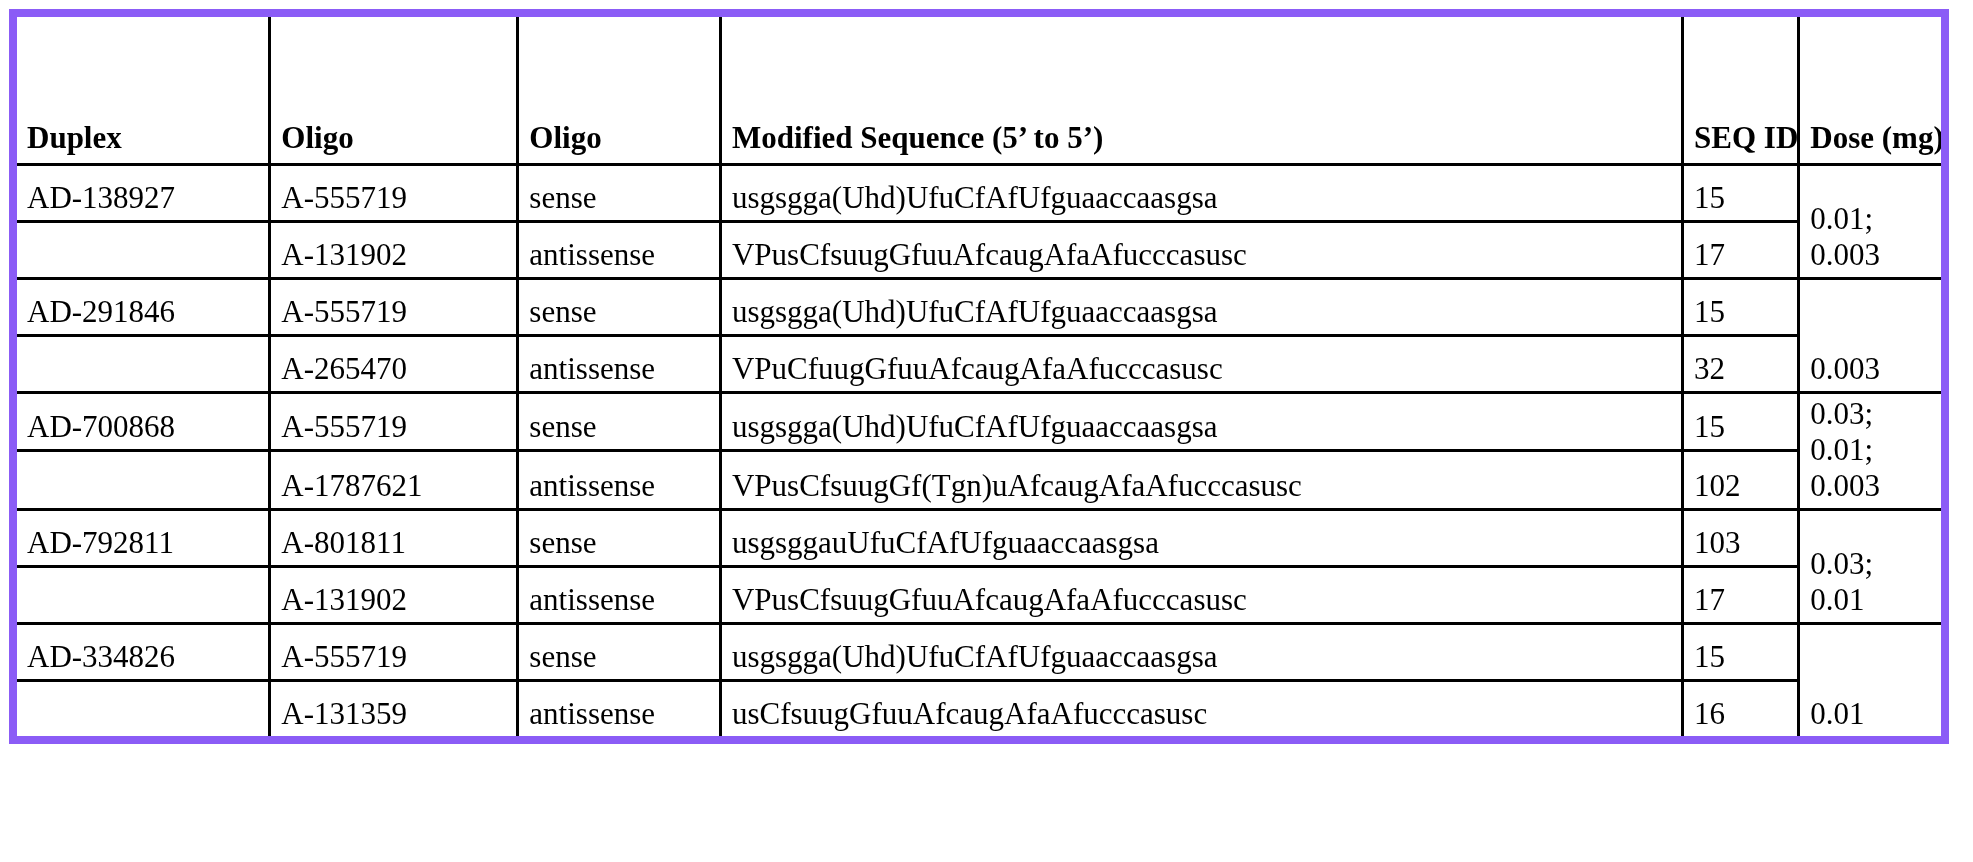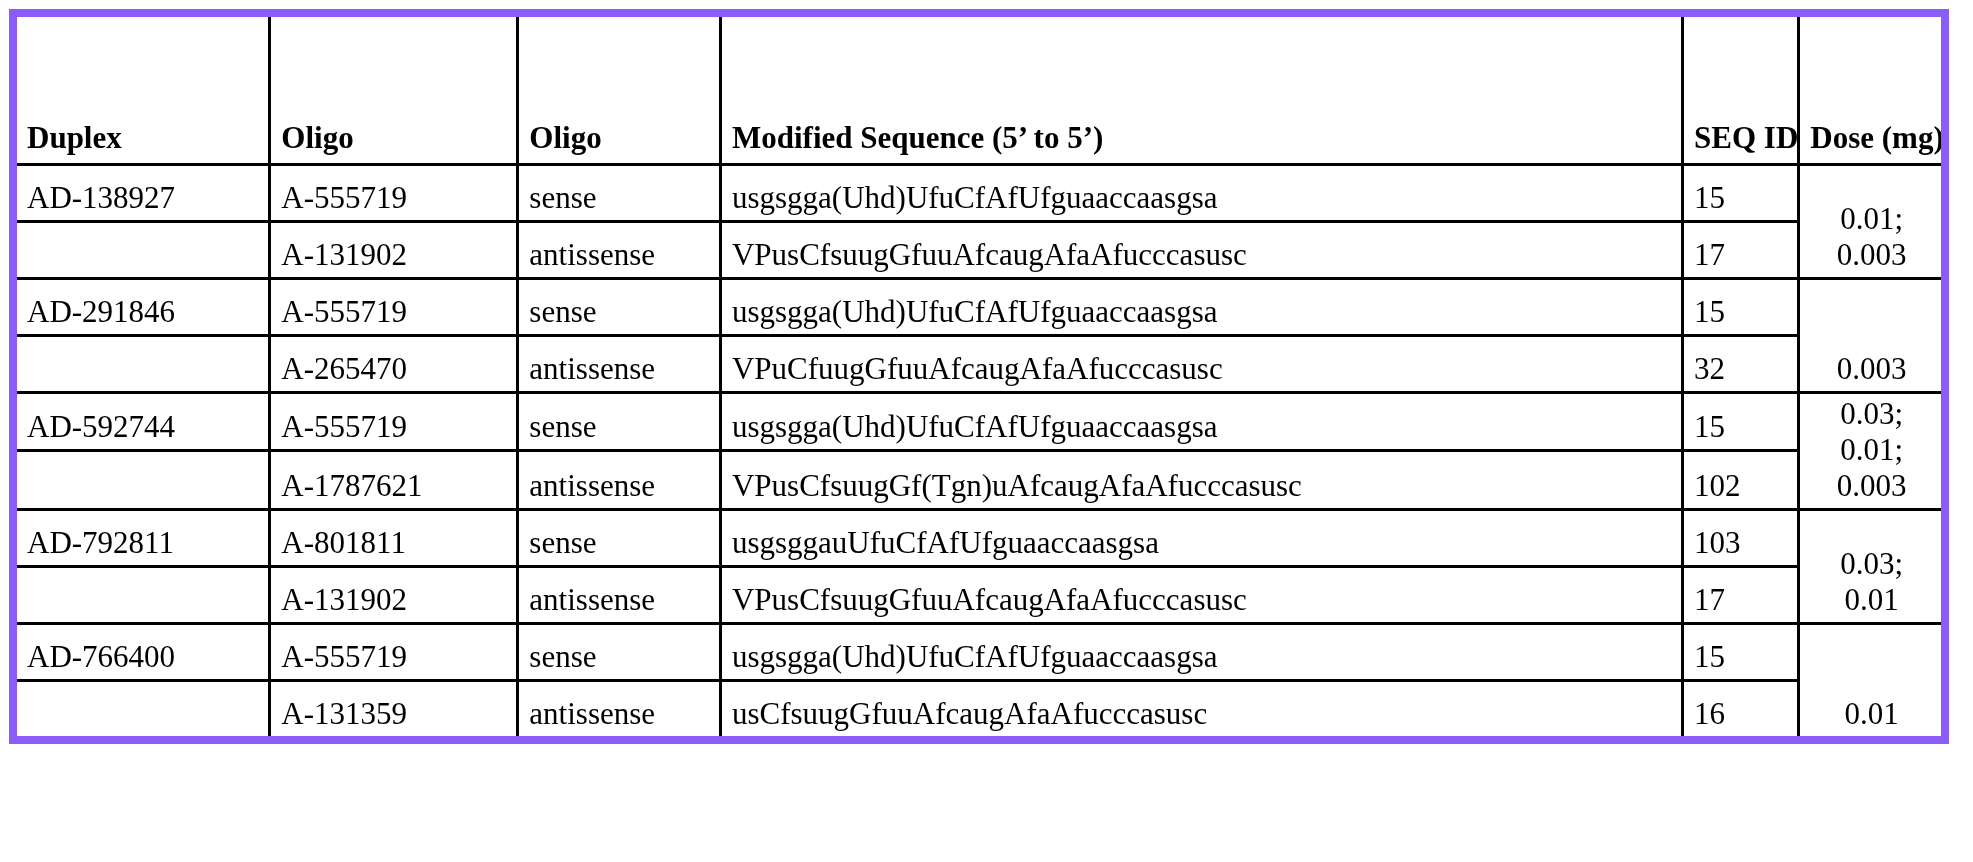--- a/index.html
+++ b/index.html
@@ -50,21 +50,21 @@
   thead th.hdr-dose {
     vertical-align: top;
     padding-top: 8px;
   }
   td.cell-body { height: 48px; }
   td.dose-cell {
     vertical-align: top;
     padding-top: 4px;
     line-height: 1.28;
   }
-  td.dose-cell .dose-line { display: block; text-align: center; }
+  td.dose-cell .dose-line { display: block; }
   col.c-duplex  { width: 232px; }
   col.c-oligo   { width: 224px; }
   col.c-strand  { width: 183px; }
   col.c-seq     { width: 869px; }
   col.c-seqid   { width: 105px; }
   col.c-dose    { width: 132px; }
 </style>
 </head>
 <body>
 
@@ -118,21 +118,21 @@
           </td>
         </tr>
         <tr>
           <td class="cell-body"></td>
           <td class="cell-body">A-265470</td>
           <td class="cell-body">antissense</td>
           <td class="cell-body">VPuCfuugGfuuAfcaugAfaAfucccasusc</td>
           <td class="cell-body">32</td>
         </tr>
         <tr>
-          <td class="cell-body">AD-592744</td>
+          <td class="cell-body">AD-700868</td>
           <td class="cell-body">A-555719</td>
           <td class="cell-body">sense</td>
           <td class="cell-body">usgsgga(Uhd)UfuCfAfUfguaaccaasgsa</td>
           <td class="cell-body">15</td>
           <td class="cell-body dose-cell" rowspan="2">
             <span class="dose-line">0.03;</span>
             <span class="dose-line">0.01;</span>
             <span class="dose-line">0.003</span>
           </td>
         </tr>
@@ -155,21 +155,21 @@
           </td>
         </tr>
         <tr>
           <td class="cell-body"></td>
           <td class="cell-body">A-131902</td>
           <td class="cell-body">antissense</td>
           <td class="cell-body">VPusCfsuugGfuuAfcaugAfaAfucccasusc</td>
           <td class="cell-body">17</td>
         </tr>
         <tr>
-          <td class="cell-body">AD-766400</td>
+          <td class="cell-body">AD-334826</td>
           <td class="cell-body">A-555719</td>
           <td class="cell-body">sense</td>
           <td class="cell-body">usgsgga(Uhd)UfuCfAfUfguaaccaasgsa</td>
           <td class="cell-body">15</td>
           <td class="cell-body dose-cell" rowspan="2">
             <span class="dose-line">0.01</span>
           </td>
         </tr>
         <tr>
           <td class="cell-body"></td>

